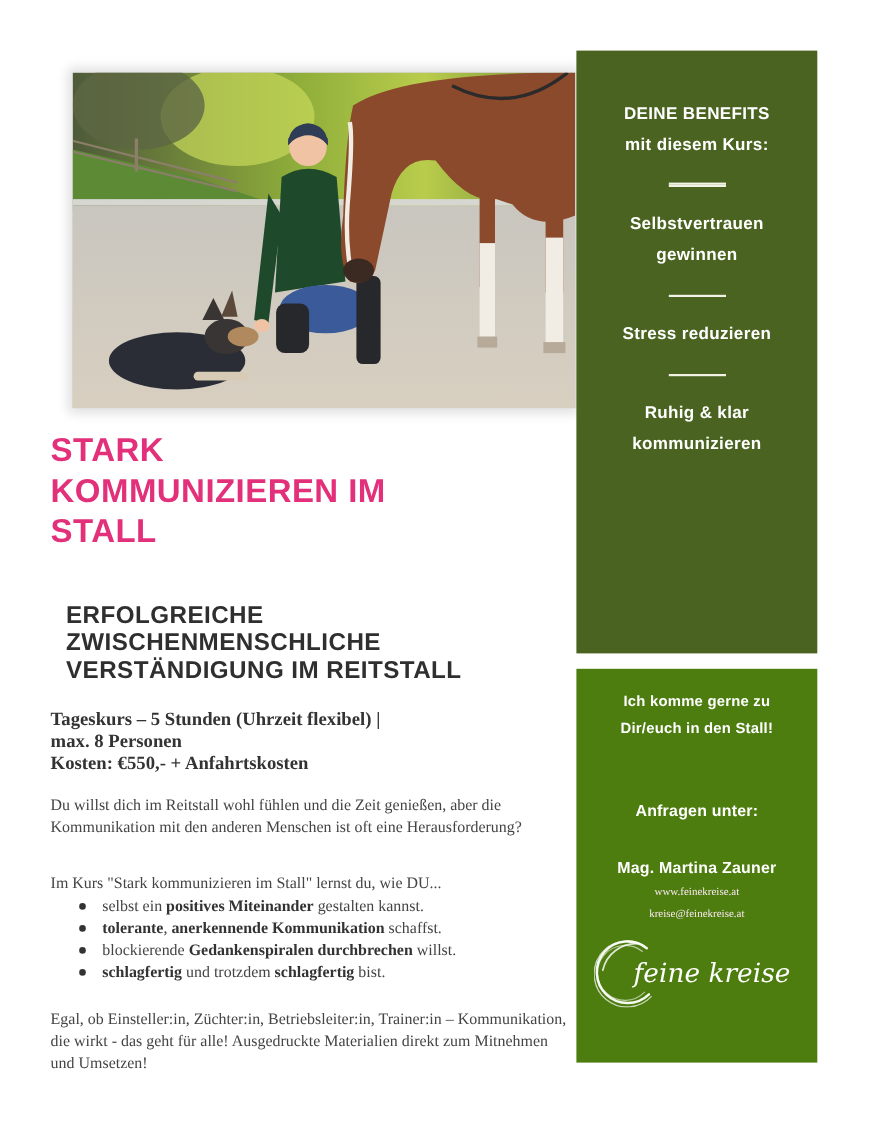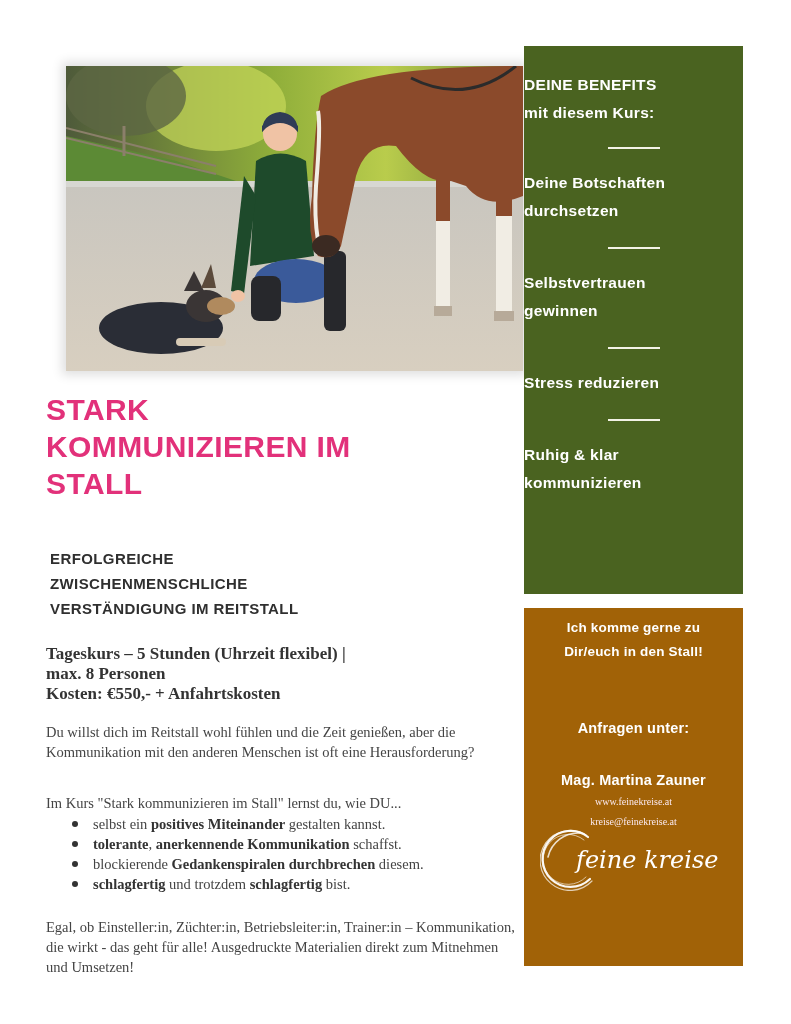--- a/index.html
+++ b/index.html
@@ -13,78 +13,79 @@
       box-shadow: 0 0 10px 4px rgba(0,0,0,0.13);
       background: #bfb8ae;
     }
     .photo svg { display: block; width: 100%; height: 100%; }
 
     
     .benefits {
       position: absolute; left: 524px; top: 46px; width: 219px; height: 548px;
       background: #4a6320;
       color: #ffffff;
+      text-align: center;
       font-family: "Liberation Sans", sans-serif;
       font-weight: bold;
       font-size: 15.5px;
       line-height: 28px;
       letter-spacing: 0.3px;
-      padding-top: 25px;
+      padding-top: 44px;
     }
     .benefits .heading { margin-bottom: 20px; }
     .benefits .sep {
       width: 52px; height: 2px; background: #f2f2e6; margin: 0 auto;
     }
     .benefits .item { margin: 20px 0 22px 0; }
     .benefits .item.single { margin: 20px 0 22px 0; }
 
     
     .contact {
       position: absolute; left: 524px; top: 608px; width: 219px; height: 358px;
-      background: #a16207;
+      background: #4d7c0f;
       color: #ffffff;
       text-align: center;
-      padding-top: 8px;
+      padding-top: 18px;
     }
     .contact .bold {
       font-family: "Liberation Sans", sans-serif;
       font-weight: bold;
       font-size: 13.5px;
       line-height: 24px;
       letter-spacing: 0.2px;
     }
     .contact .name { font-size: 14.5px; line-height: 24px; margin-top: 28px; }
     .contact .gap { height: 24px; }
     .contact .serif {
       font-family: "Liberation Serif", serif;
       font-size: 10px;
       line-height: 20px;
       color: #fbe9ef;
     }
     .contact .logo {
-      position: absolute; left: 16px; top: 219px; width: 190px; height: 64px;
+      position: absolute; left: 16px; top: 244px; width: 190px; height: 64px;
     }
     .contact .logo svg { width: 100%; height: 100%; display: block; }
 
     
     .title {
       position: absolute; left: 46px; top: 391px; width: 440px;
       font-family: "Liberation Sans", sans-serif;
       font-weight: bold;
       color: #e2317a;
       font-size: 30px;
       line-height: 37px;
       letter-spacing: 0.4px;
     }
     .subtitle {
-      position: absolute; left: 50px; top: 546px; width: 450px;
+      position: absolute; left: 60px; top: 546px; width: 450px;
       font-family: "Liberation Sans", sans-serif;
       font-weight: bold;
       color: #2f2f2f;
-      font-size: 15px;
+      font-size: 22px;
       line-height: 25px;
       letter-spacing: 0.4px;
     }
     .facts {
       position: absolute; left: 46px; top: 644px; width: 460px;
       font-family: "Liberation Serif", serif;
       font-weight: bold;
       color: #333;
       font-size: 17px;
       line-height: 20px;
@@ -195,40 +196,36 @@
   <li>
     <span class="dot"></span>
     <span>selbst ein </span><b>positives Miteinander</b><span> gestalten kannst.</span>
   </li>
   <li>
     <span class="dot"></span>
     <b>tolerante</b><span>, </span><b>anerkennende Kommunikation</b><span> schaffst.</span>
   </li>
   <li>
     <span class="dot"></span>
-    <span>blockierende </span><b>Gedankenspiralen durchbrechen</b><span> diesem.</span>
+    <span>blockierende </span><b>Gedankenspiralen durchbrechen</b><span> willst.</span>
   </li>
   <li>
     <span class="dot"></span>
     <b>schlagfertig</b><span> und trotzdem </span><b>schlagfertig</b><span> bist.</span>
   </li>
 </ul>
 
 <p class="body-text closing">Egal, ob Einsteller:in, Züchter:in, Betriebsleiter:in, Trainer:in – Kommunikation, die wirkt - das geht für alle! Ausgedruckte Materialien direkt zum Mitnehmen und Umsetzen!</p>
 
 <aside class="benefits">
   <div class="heading">
     <div>DEINE BENEFITS</div>
     <div>mit diesem Kurs:</div>
   </div>
   <div class="sep"></div>
-  <div class="item">
-    <div>Deine Botschaften</div>
-    <div>durchsetzen</div>
-  </div>
   <div class="sep"></div>
   <div class="item">
     <div>Selbstvertrauen</div>
     <div>gewinnen</div>
   </div>
   <div class="sep"></div>
   <div class="item single">
     <div>Stress reduzieren</div>
   </div>
   <div class="sep"></div>

